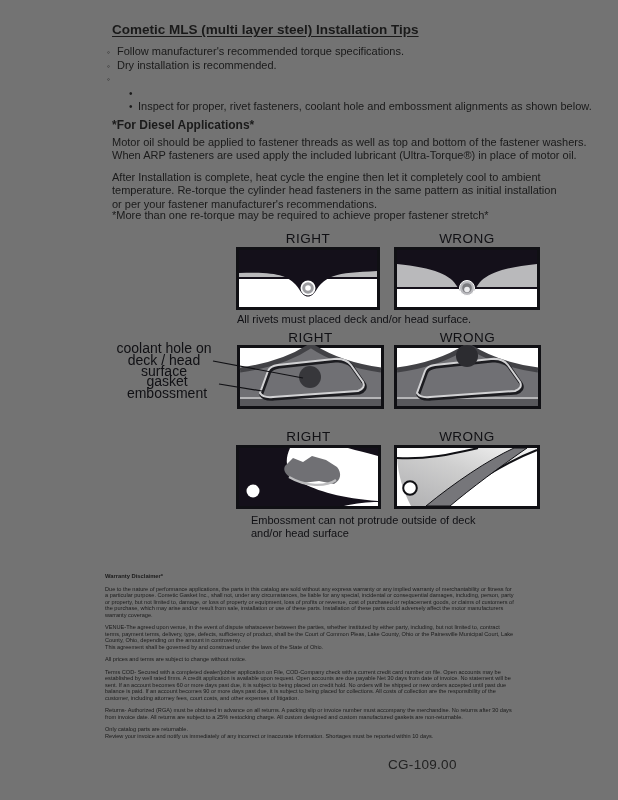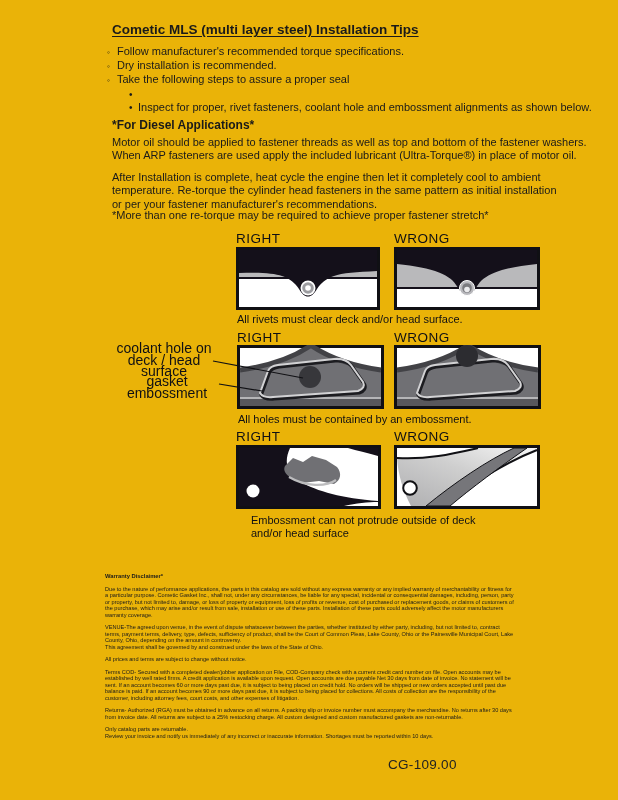--- a/index.html
+++ b/index.html
@@ -1,30 +1,30 @@
 <!DOCTYPE html>
 <html><head>
 <meta charset="utf-8">
 <style>
   *{margin:0;padding:0;box-sizing:border-box}
   html,body{background:#ffffff}
-  .page{position:relative;width:618px;height:800px;background:#eab308;overflow:hidden;
+  .page{position:relative;width:618px;height:800px;background:#737373;overflow:hidden;
         font-family:"Liberation Sans",sans-serif;color:#1a1a1a;margin:0 auto}
   .title{position:absolute;left:112px;top:22px;font-size:13.5px;font-weight:bold;
          text-decoration:underline;text-underline-offset:2px;white-space:nowrap}
   .bullets{position:absolute;left:107px;top:45px;font-size:11px;line-height:13.2px;white-space:nowrap}
   .bullet{display:flex;align-items:baseline}
   .bullet .mk{width:10px;font-size:8.5px;flex:0 0 auto}
   .bullet.sub{margin-left:22px}
   .bullet.sub .mk{font-size:10px;width:9px}
   .diesel-heading{position:absolute;left:112px;top:118px;font-size:12px;font-weight:bold;white-space:nowrap}
   .body-para{position:absolute;left:112px;font-size:11px;line-height:13.4px;white-space:pre-line}
   .p1{top:136px}.p2{top:171px}
   .note{position:absolute;left:112px;top:209px;font-size:11px;white-space:nowrap}
-  .rw-label{position:absolute;font-size:13.5px;letter-spacing:.5px;text-align:left;color:#101014}
+  .rw-label{position:absolute;font-size:13.5px;letter-spacing:.5px;text-align:center;color:#101014}
   .caption{position:absolute;font-size:11px;line-height:12.5px;color:#101014;white-space:pre-line}
   .dbox{position:absolute}
   .dbox svg{display:block}
   .callout{position:absolute;font-size:14px;line-height:11.5px;text-align:center;
            color:#101014;white-space:pre-line}
   .overlay{position:absolute;left:0;top:0;pointer-events:none}
   .legal{position:absolute;left:105px;top:573px;width:410px;font-size:5.6px;line-height:6.5px;color:#1b1b1b}
   .legal h3{font-size:5.8px;font-weight:bold;margin:0 0 6px}
   .legal p{margin:0 0 6px;white-space:pre-line}
   .code{position:absolute;left:388px;top:757px;font-size:13.5px;letter-spacing:.3px;color:#222}
@@ -40,21 +40,20 @@
     <div class="bullet">
       <span class="mk">◦</span>
       <span>Follow manufacturer's recommended torque specifications.</span>
     </div>
     <div class="bullet">
       <span class="mk">◦</span>
       <span>Dry installation is recommended.</span>
     </div>
     <div class="bullet">
       <span class="mk">◦</span>
-      <span>Take the following steps to assure a proper seal</span>
     </div>
     <div class="bullet sub">
       <span class="mk">•</span>
     </div>
     <div class="bullet sub">
       <span class="mk">•</span>
       <span>Inspect for proper, rivet fasteners, coolant hole and embossment alignments as shown below.</span>
     </div>
   </div>
 
@@ -87,21 +86,21 @@
       <rect x="3" y="16" width="140" height="24" fill="#b9b9bb"></rect>
       <rect x="3" y="40" width="140" height="2" fill="#14101a"></rect>
       <rect x="3" y="42" width="140" height="18" fill="#ffffff"></rect>
       <path d="M3,3 H143 V17 C125,19 111,21.5 101,25.5 C91,29.5 86.5,33.5 82.5,40 C79,46 76.5,48 73,48 C69.5,48 67,46 63.5,40 C59.5,33.5 55,29.5 45,25.5 C35,21.5 21,19 3,17 Z" fill="#14101a"></path>
       <circle cx="73" cy="41" r="7.5" fill="#b9b9bd" stroke="#ffffff" stroke-width="1"></circle>
       <circle cx="73" cy="41" r="4.8" fill="#7b7b7f"></circle>
       <circle cx="73" cy="42.5" r="2.8" fill="#ececee"></circle>
     </svg>
   </div>
 
-  <div class="caption" style="left:237px;top:313px">All rivets must clear deck and/or head surface.</div>
+  <div class="caption" style="left:237px;top:313px">All rivets must placed deck and/or head surface.</div>
 
   <div class="rw-label" style="left:237px;top:330px;width:147px">RIGHT</div>
   <div class="rw-label" style="left:394px;top:330px;width:147px">WRONG</div>
 
   <div class="callout" style="left:116px;top:343px;width:96px">coolant hole on
 deck / head surface</div>
   <div class="callout" style="left:116px;top:376px;width:102px">gasket embossment</div>
 
   <div class="dbox" style="left:237px;top:345px">
     <svg width="147" height="64" viewBox="0 0 147 64">
@@ -122,21 +121,20 @@
       <path d="M3,61 V26 C33,22 57,13 72,2.5 L74,1 L76,2.5 C91,13 115,22 144,26 V61 Z" fill="#707074"></path>
       <path d="M3,25 C33,21 57,12 74,0.5 C91,12 115,21 144,25" fill="none" stroke="#424246" stroke-width="5"></path>
       <rect x="3" y="52" width="141" height="2" fill="#b5b5b7"></rect>
       <rect x="3" y="54" width="141" height="7" fill="#58585c"></rect>
       <path d="M23,48 L31,26 Q33,21 41,20 L97,14 Q109,13 114,20 L126,37 Q129,43 121,46 L36,52 Q26,53 23,48 Z" fill="none" stroke="#1c1c20" stroke-width="3.5" transform="translate(1.2,1.8)"></path>
       <path d="M23,48 L31,26 Q33,21 41,20 L97,14 Q109,13 114,20 L126,37 Q129,43 121,46 L36,52 Q26,53 23,48 Z" fill="none" stroke="#d2d2d4" stroke-width="2"></path>
       <circle cx="73" cy="11" r="11" fill="#2c2c30"></circle>
     </svg>
   </div>
 
-  <div class="caption" style="left:238px;top:413px">All holes must be contained by an embossment.</div>
 
   <div class="rw-label" style="left:236px;top:429px;width:145px">RIGHT</div>
   <div class="rw-label" style="left:394px;top:429px;width:146px">WRONG</div>
 
   <div class="dbox" style="left:236px;top:445px">
     <svg width="145" height="64" viewBox="0 0 145 64">
       <rect x="1.5" y="1.5" width="142" height="61" fill="#ffffff" stroke="#101014" stroke-width="3"></rect>
       <path d="M3,3 L54,3 C48,16 50,28 63,36 C82,47 106,53 142,56 L142,61 L3,61 Z" fill="#14101a"></path>
       <path d="M112,3 L142,3 L142,11 C131,8 121,5.5 112,3 Z" fill="#14101a"></path>
       <path d="M108,61 C120,58 132,57.2 142,57 L142,61 Z" fill="#ffffff"></path>

